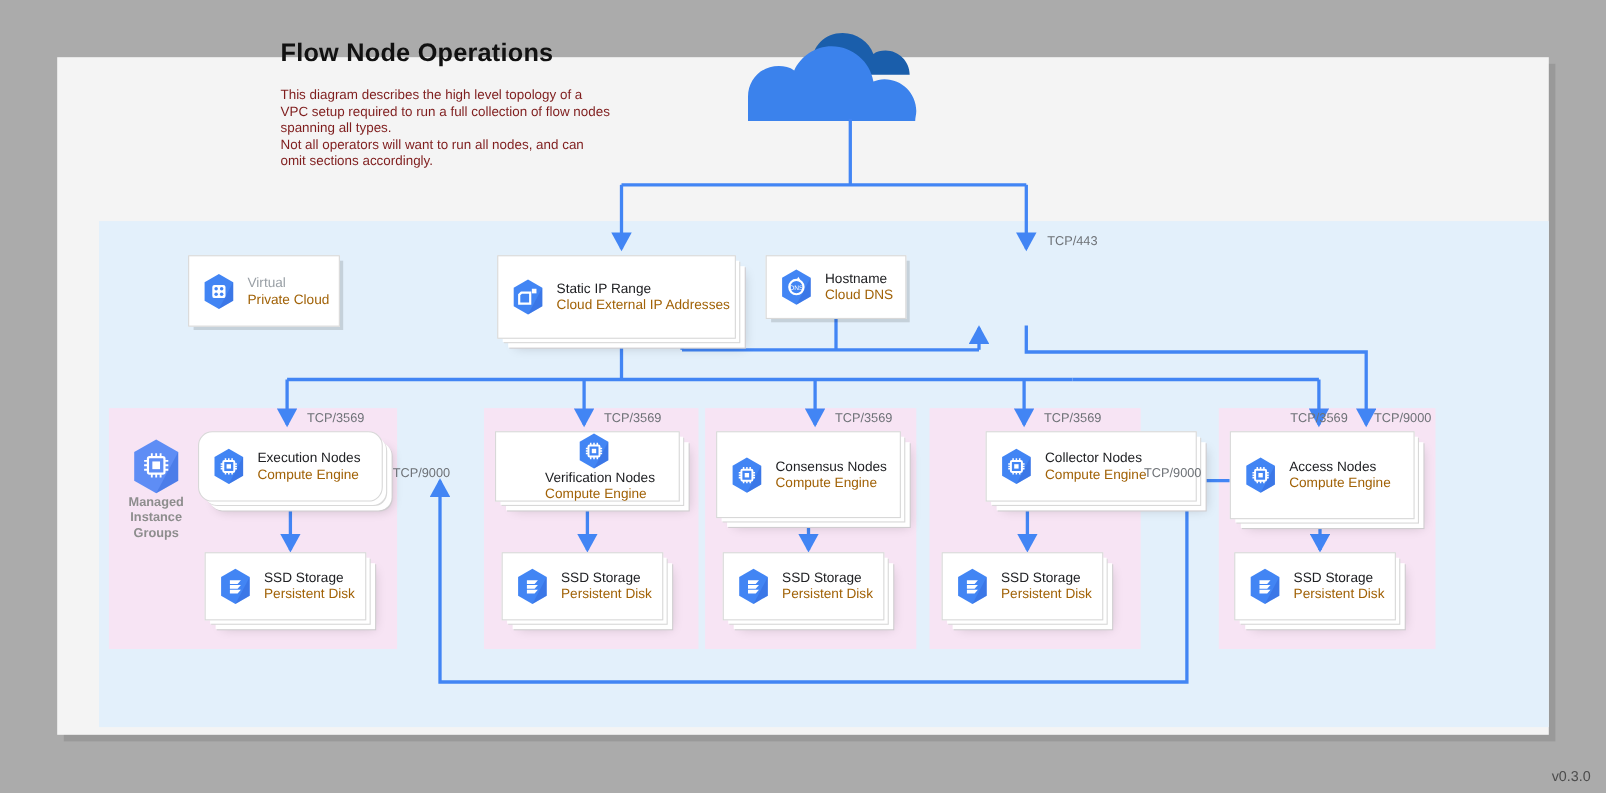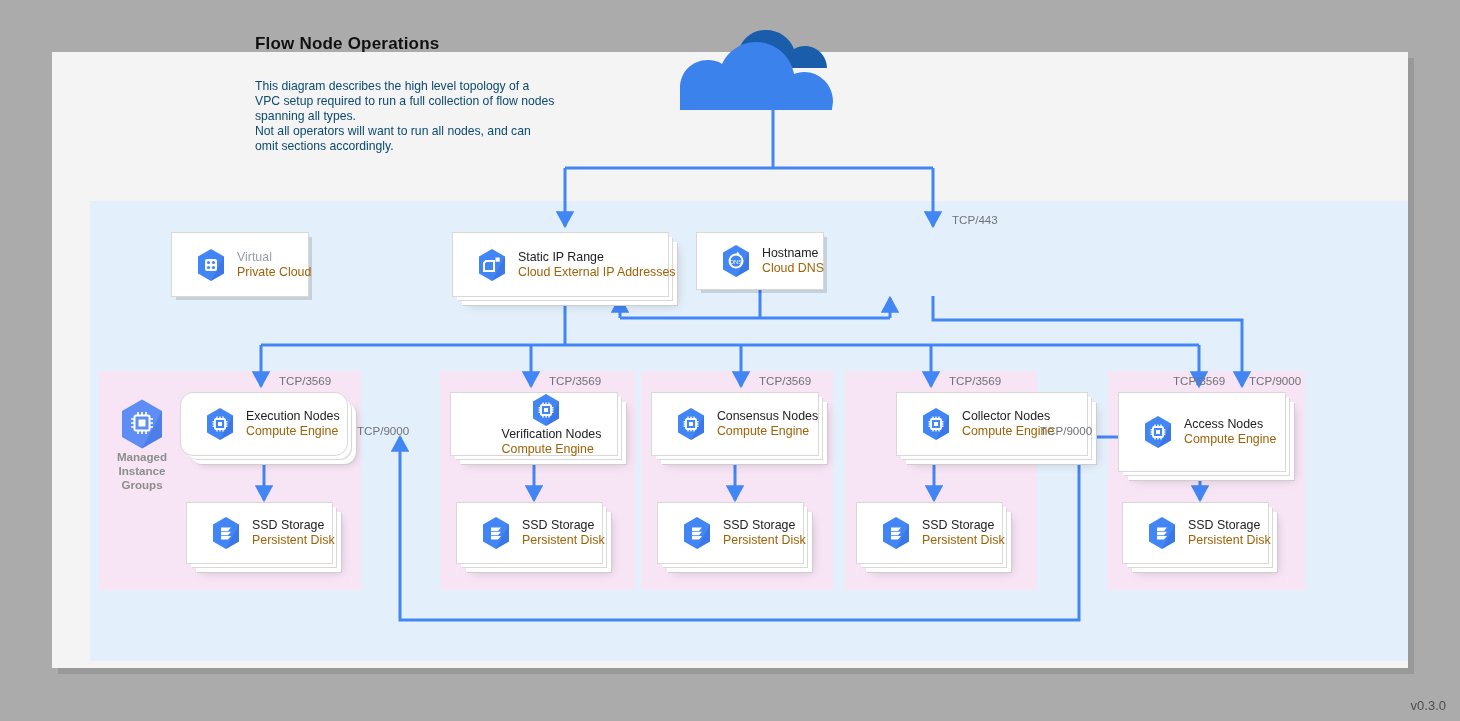--- a/index.html
+++ b/index.html
@@ -36,27 +36,27 @@
   #canvas {
     position: absolute; left: 52px; top: 52px;
     width: 1356px; height: 616px;
     background: #f4f4f4;
     box-shadow: 6px 6px 0 rgba(0,0,0,0.10);
   }
 
   
   #title {
     position: absolute; left: 255px; top: 34px;
-    font-size: 17px; font-weight: bold; color: #111;
+    font-size: 23px; font-weight: bold; color: #111;
     letter-spacing: .2px;
   }
   #subtitle {
     position: absolute; left: 255px; top: 79px;
     width: 300px;
-    font-size: 12.2px; line-height: 15px; color: #0c4a6e;
+    font-size: 12.2px; line-height: 15px; color: #7f1d1d;
   }
 
   
   #cloud { position:absolute; left:680px; top:18px; width:186px; height:92px; }
 
   
   #vpc-region {
     position:absolute; left:90px; top:201px;
     width:1318px; height:460px;
     background:#e3f0fb;
@@ -69,21 +69,21 @@
   
   #wires { position:absolute; left:0; top:0; width:1460px; height:721px; pointer-events:none; }
 
   
   .card {
     position:absolute;
     background:#ffffff;
     border:1px solid #d8d8d8;
     box-sizing:border-box;
     display:flex; align-items:center;
-    padding-left:24px;
+    padding-left:12px;
   }
   .card.plain { box-shadow: 4px 4px 0 -1px rgba(0,0,0,0.13); }
   .card.stack {
     box-shadow:
       4px 4px 0 -1px #ffffff, 5px 5px 0 -1px #d8d8d8,
       9px 9px 0 -1px #ffffff, 10px 10px 0 -1px #d0cdd0,
       12px 12px 10px -4px rgba(0,0,0,0.18);
   }
   .card .icon { width:30px; height:34px; flex:0 0 auto; }
   .card .txt { margin-left:11px; line-height:15px; }
@@ -188,21 +188,21 @@
       <circle cx="17.5" cy="14.5" r="1.6" fill="#4285f4"></circle>
       <circle cx="12.5" cy="19.5" r="1.6" fill="#4285f4"></circle>
       <circle cx="17.5" cy="19.5" r="1.6" fill="#4285f4"></circle>
     </svg>
     <div class="txt">
       <div class="t1">Virtual</div>
       <div class="t2">Private Cloud</div>
     </div>
   </div>
 
-  <div class="card stack" style="left:452px; top:232px; width:217px; height:65px;">
+  <div class="card stack" style="left:452px; top:232px; width:217px; height:76px;">
     <svg class="icon" viewBox="0 0 30 34">
       <path d="M15 1 L28 8.5 L28 25.5 L15 33 L2 25.5 L2 8.5 Z" fill="#4285f4"></path>
       <path d="M15 33 L28 25.5 L28 8.5 Z" fill="#3367d6" opacity=".45"></path>
       <path d="M9 13 h8 v10 h-10 v-8 z" fill="none" stroke="#fff" stroke-width="2"></path>
       <rect x="18.5" y="9.5" width="4.2" height="4.2" fill="#fff"></rect>
     </svg>
     <div class="txt">
       <div class="t1">Static IP Range</div>
       <div class="t2">Cloud External IP Addresses</div>
     </div>
@@ -272,21 +272,21 @@
         <path d="M10 14.8 L7.6 14.8 M10 17 L7.6 17 M10 19.2 L7.6 19.2"></path>
         <path d="M20 14.8 L22.4 14.8 M20 17 L22.4 17 M20 19.2 L22.4 19.2"></path>
       </g>
     </svg>
     <div class="txt">
       <div class="t1">Verification Nodes</div>
       <div class="t2">Compute Engine</div>
     </div>
   </div>
 
-  <div class="card stack" style="left:651px; top:392px; width:168px; height:64px;justify-content:center;">
+  <div class="card stack" style="left:651px; top:392px; width:168px; height:79px;">
     <svg class="icon" viewBox="0 0 30 34">
       <path d="M15 1 L28 8.5 L28 25.5 L15 33 L2 25.5 L2 8.5 Z" fill="#4285f4"></path>
       <path d="M15 33 L28 25.5 L28 8.5 Z" fill="#3367d6" opacity=".45"></path>
       <rect x="10" y="12" width="10" height="10" rx="1" fill="none" stroke="#fff" stroke-width="1.8"></rect>
       <rect x="13" y="15" width="4" height="4" fill="#fff"></rect>
       <g stroke="#fff" stroke-width="1.4">
         <path d="M12 12 L12 9.6 M15 12 L15 9.6 M18 12 L18 9.6"></path>
         <path d="M12 22 L12 24.4 M15 22 L15 24.4 M18 22 L18 24.4"></path>
         <path d="M10 14.8 L7.6 14.8 M10 17 L7.6 17 M10 19.2 L7.6 19.2"></path>
         <path d="M20 14.8 L22.4 14.8 M20 17 L22.4 17 M20 19.2 L22.4 19.2"></path>

